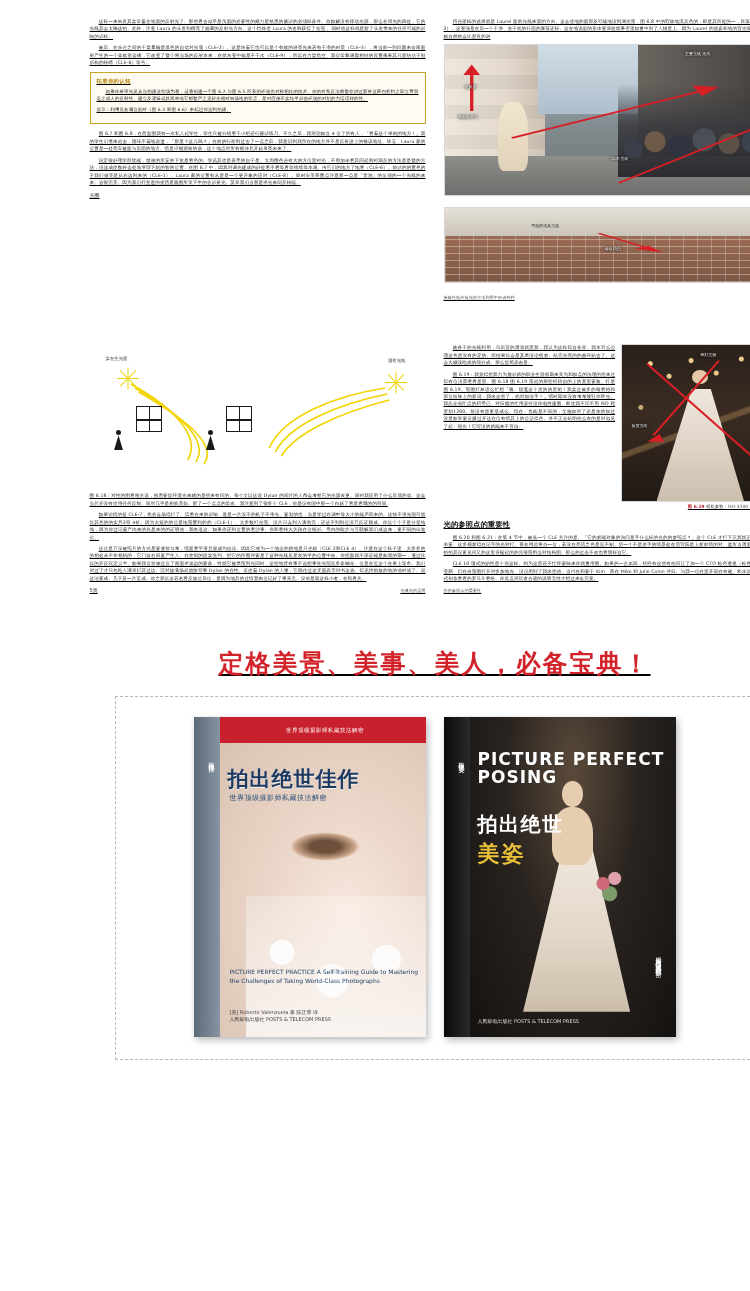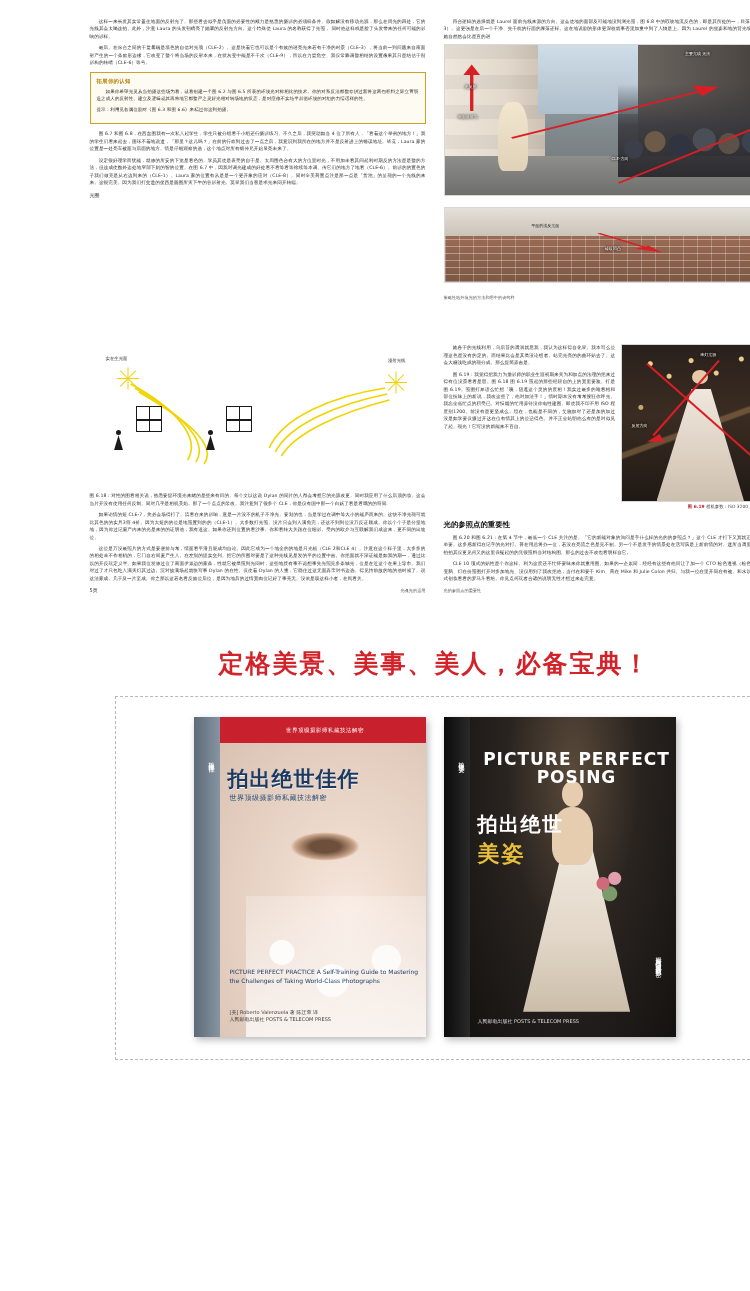--- a/index.html
+++ b/index.html
@@ -5,20 +5,21 @@
   * { box-sizing: border-box; }
   html, body {
     margin: 0; padding: 0;
     background: #ffffff;
     font-family: "DejaVu Sans", "Liberation Sans", sans-serif;
   }
   .page-wrap {
     width: 631px;
     margin: 0 auto;
     background: #e5e5e5;
+    text-decoration: underline;
   }
 
   
   .spread {
     width: 750px;
     background: #ffffff;
     padding: 18px 30px 14px 30px;
     position: relative;
   }
   .spread-inner {
@@ -336,21 +337,21 @@
     position:absolute; left:45%; top:20%; width:10%; height:8%;
     background:#e7cdb0; border-radius:50%;
   }
   .book2 .bouquet {
     position:absolute; left:56%; top:44%; width:22%; height:16%;
     background: radial-gradient(circle at 40% 50%, #cf6a7a 0 6px, transparent 7px),
                 radial-gradient(circle at 66% 40%, #e0a0ac 0 6px, transparent 7px),
                 radial-gradient(circle at 55% 70%, #7d9a6a 0 7px, transparent 8px);
   }
   .book2 .en1 {
-    position:absolute; left:34px; top:34px; font-size:17px; font-weight:bold; color:#fff; letter-spacing:1px; text-align:center; line-height:1.05;
+    position:absolute; left:34px; top:34px; font-size:17px; font-weight:bold; color:#fff; letter-spacing:1px; text-align:left; line-height:1.05;
   }
   .book2 .cn1 {
     position:absolute; left:34px; top:96px; font-size:20px; font-weight:bold; color:#fff; letter-spacing:1.5px; text-align:right; line-height:1.1;
   }
   .book2 .cn2 {
     position:absolute; left:34px; top:122px; font-size:22px; font-weight:bold; color:#e8c03a; letter-spacing:2px; text-align:center;
   }
   .book2 .sub2 {
     position:absolute; right:12px; bottom:70px; font-size:6px; color:#fff; writing-mode: vertical-rl; line-height:1.7; letter-spacing:1px;
   }

